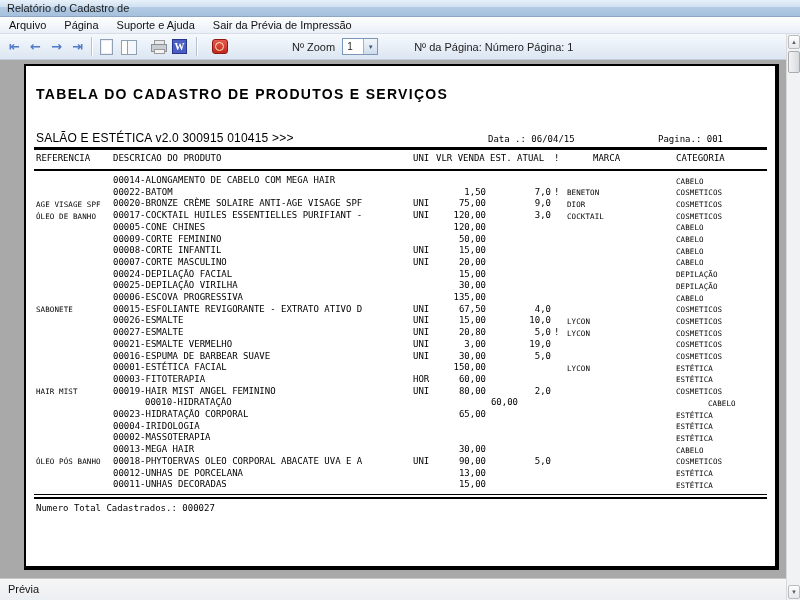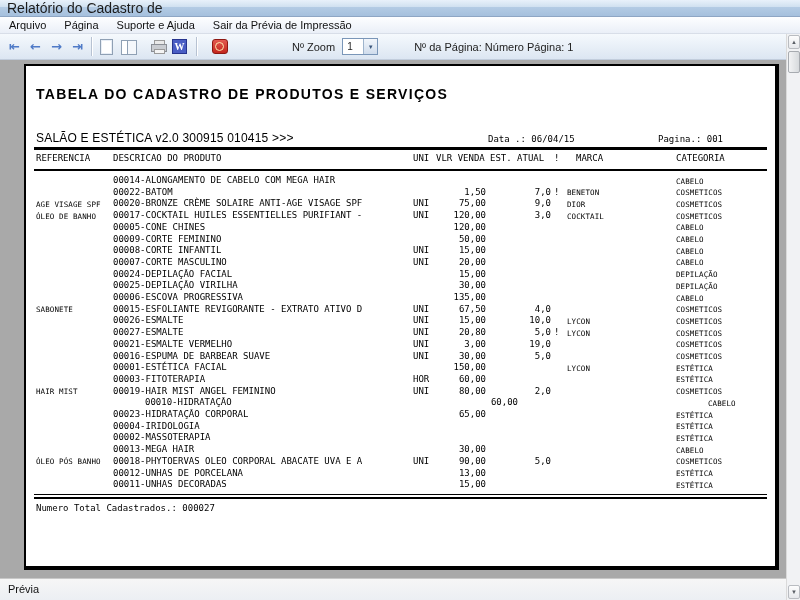--- a/index.html
+++ b/index.html
@@ -1,21 +1,21 @@
 <!DOCTYPE html>
 <html><head>
 <meta charset="utf-8">
 <style>
   html,body{margin:0;padding:0;background:#888;}
   .window{position:relative;width:800px;height:600px;background:#a9a9a9;overflow:hidden;
           font-family:"Liberation Sans",sans-serif;-webkit-font-smoothing:antialiased;}
   
   .titlebar{position:absolute;left:0;top:0;width:800px;height:17px;box-sizing:border-box;
             background:linear-gradient(#e8f1fa 0%,#cfe0f0 45%,#b3cbe4 46%,#a5c0dd 100%);
-            border-bottom:1px solid #8ea6c4;font-size:14px;color:#1c1c1c;
+            border-bottom:1px solid #8ea6c4;font-size:11px;color:#1c1c1c;
             line-height:16px;padding-left:7px;}
   
   .menubar{position:absolute;left:0;top:17px;width:800px;height:17px;box-sizing:border-box;
            background:linear-gradient(#fdfeff,#eaeff7);border-bottom:1px solid #d8dee8;
            display:flex;align-items:flex-end;font-size:11px;color:#111;}
   .menu-item{padding:0 9px;line-height:16px;cursor:default;}
   
   .toolbar{position:absolute;left:0;top:34px;width:786px;height:26px;box-sizing:border-box;
            background:linear-gradient(#f5f9fd,#dce6f2);border-bottom:1px solid #c2cddc;
            display:flex;align-items:center;padding-left:4px;font-size:11px;color:#222;}
@@ -158,21 +158,21 @@
       <div class="abs mono" style="left:632px;top:68px;">Pagina.: 001</div>
 
       <div class="abs rule" style="top:81px;height:3px;"></div>
 
       <span class="rh" style="left:10px;text-align:right;">REFERENCIA</span>
       <span class="rh" style="left:87px;">DESCRICAO DO PRODUTO</span>
       <span class="rh" style="left:387px;">UNI</span>
       <span class="rh" style="left:410px;">VLR VENDA</span>
       <span class="rh" style="left:464px;">EST. ATUAL</span>
       <span class="rh" style="left:528px;">!</span>
-      <span class="rh" style="left:550px;text-align:center;">MARCA</span>
+      <span class="rh" style="left:567px;text-align:center;">MARCA</span>
       <span class="rh" style="left:650px;">CATEGORIA</span>
 
       <div class="abs rule" style="top:103px;height:2px;"></div>
 
       <div>
           <div class="trow" style="top: 109px;"><span class="cell c-ref sm"></span><span class="cell c-desc">00014-ALONGAMENTO DE CABELO COM MEGA HAIR</span><span class="cell c-uni"></span><span class="cell c-vlr"></span><span class="cell c-est"></span><span class="cell c-flag"></span><span class="cell c-marca sm"></span><span class="cell c-cat sm">CABELO</span></div>
           <div class="trow" style="top: 120.7px;"><span class="cell c-ref sm"></span><span class="cell c-desc">00022-BATOM</span><span class="cell c-uni"></span><span class="cell c-vlr">1,50</span><span class="cell c-est">7,0</span><span class="cell c-flag">!</span><span class="cell c-marca sm">BENETON</span><span class="cell c-cat sm">COSMETICOS</span></div>
           <div class="trow" style="top: 132.4px;"><span class="cell c-ref sm">AGE VISAGE SPF</span><span class="cell c-desc">00020-BRONZE CRÈME SOLAIRE ANTI-AGE VISAGE SPF</span><span class="cell c-uni">UNI</span><span class="cell c-vlr">75,00</span><span class="cell c-est">9,0</span><span class="cell c-flag"></span><span class="cell c-marca sm">DIOR</span><span class="cell c-cat sm">COSMETICOS</span></div>
           <div class="trow" style="top: 144.1px;"><span class="cell c-ref sm">ÓLEO DE BANHO</span><span class="cell c-desc">00017-COCKTAIL HUILES ESSENTIELLES PURIFIANT -</span><span class="cell c-uni">UNI</span><span class="cell c-vlr">120,00</span><span class="cell c-est">3,0</span><span class="cell c-flag"></span><span class="cell c-marca sm">COCKTAIL</span><span class="cell c-cat sm">COSMETICOS</span></div>
           <div class="trow" style="top: 155.8px;"><span class="cell c-ref sm"></span><span class="cell c-desc">00005-CONE CHINES</span><span class="cell c-uni"></span><span class="cell c-vlr">120,00</span><span class="cell c-est"></span><span class="cell c-flag"></span><span class="cell c-marca sm"></span><span class="cell c-cat sm">CABELO</span></div>

